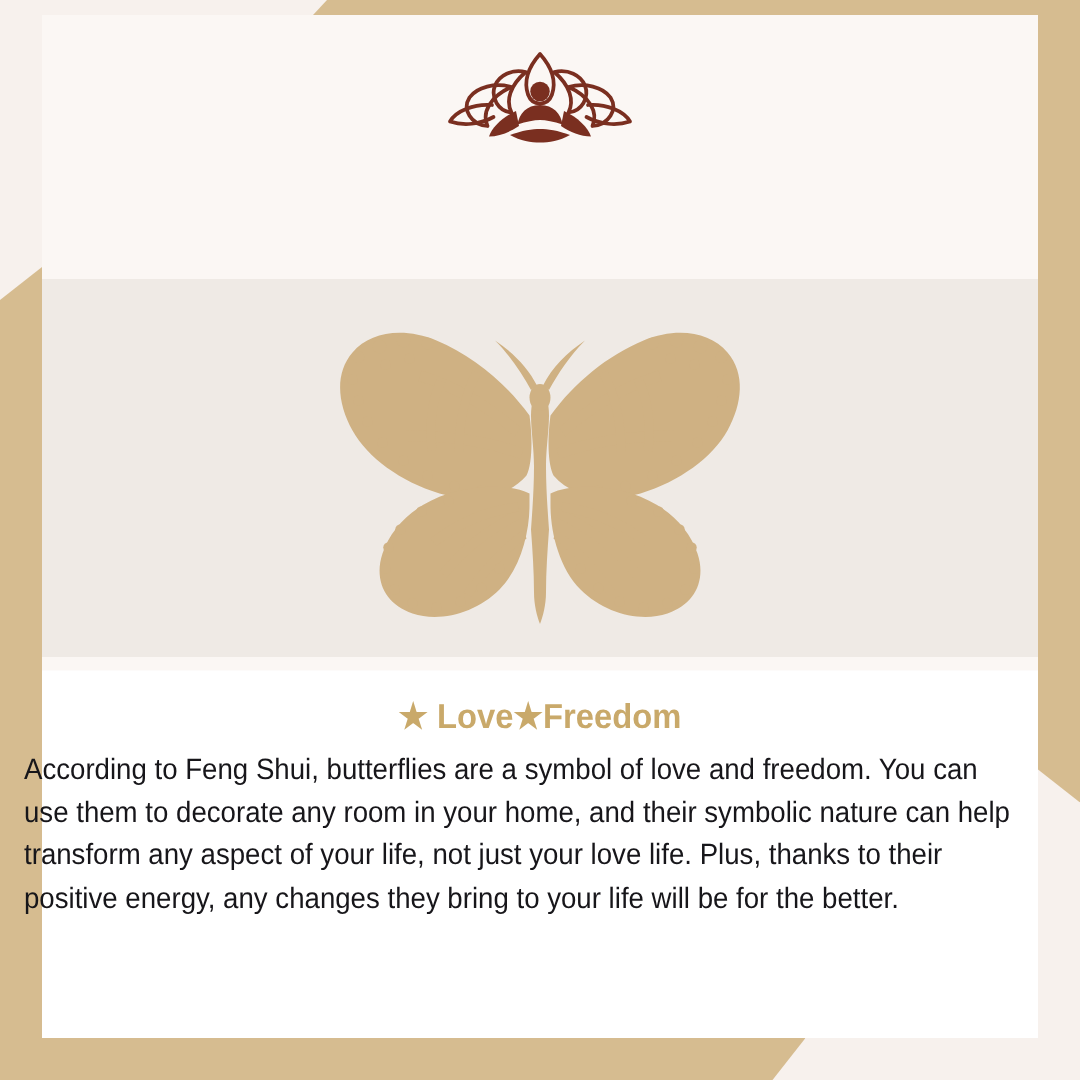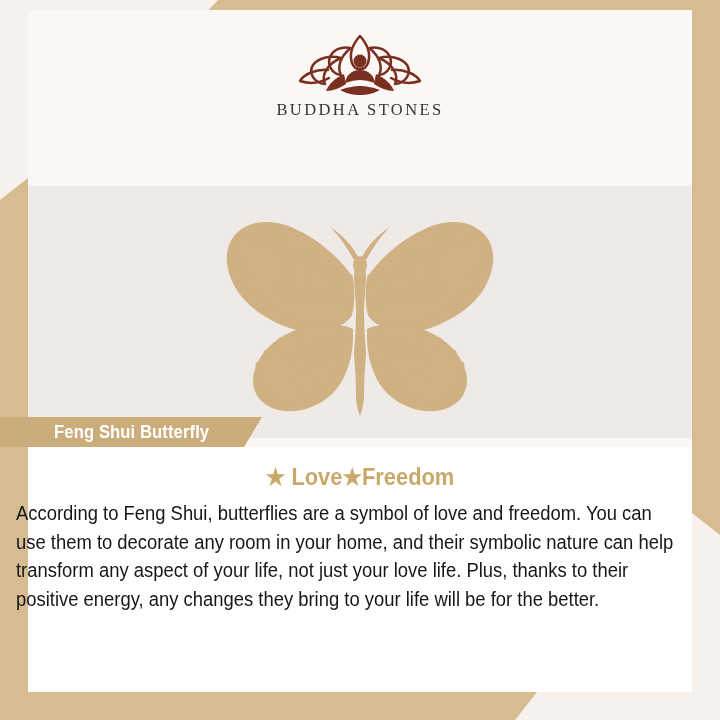--- a/index.html
+++ b/index.html
@@ -126,21 +126,20 @@
           <path d="M214 84 C238 82 262 92 270 106 C252 112 230 110 212 100"></path>
         </g>
         <g fill="#7a2f20">
           <circle cx="150" cy="66" r="13"></circle>
           <path d="M150 84 C132 84 122 96 120 110 C132 106 142 104 150 104 C158 104 168 106 180 110 C178 96 168 84 150 84 Z"></path>
           <path d="M118 92 C100 100 86 114 82 126 C96 126 110 120 122 112 Z"></path>
           <path d="M182 92 C200 100 214 114 218 126 C204 126 190 120 178 112 Z"></path>
           <path d="M110 124 C126 118 140 116 150 116 C160 116 174 118 190 124 C176 132 162 134 150 134 C138 134 124 132 110 124 Z"></path>
         </g>
       </svg>
-      <div id="logo-wordmark">BUDDHA STONES</div>
     </div>
 
 
     <div id="butterfly-panel">
       <svg id="butterfly-svg" viewBox="0 0 330 215">
         <g fill="#cfb183">
 
           <path d="M165 52 c-4 4 -6 12 -6 20 c0 10 2 22 2 34 c0 14 -1 28 -2 42 c1 14 2 28 2 42 c0 8 2 16 4 21 c2 -5 4 -13 4 -21 c0 -14 1 -28 2 -42 c-1 -14 -2 -28 -2 -42 c0 -12 2 -24 2 -34 c0 -8 -2 -16 -6 -20 z"></path>
           <ellipse cx="165" cy="60" rx="7" ry="9"></ellipse>
 
@@ -231,23 +230,20 @@
             <circle cx="204" cy="187" r="3.5"></circle>
               <circle cx="192" cy="174" r="3.5"></circle>
             <circle cx="258" cy="148" r="3.5"></circle>
               <circle cx="244" cy="136" r="3.5"></circle>
             <circle cx="226" cy="129" r="3.5"></circle>
           </g>
         </g>
       </svg>
     </div>
 
-    <div id="tag-banner">
-      <span id="tag-label">Feng Shui Butterfly</span>
-    </div>
 
     <div id="text-panel">
       <p id="subheading">★ Love★Freedom</p>
       <p id="body-copy">According to Feng Shui, butterflies are a symbol of love and freedom. You can use them to decorate any room in your home, and their symbolic nature can help transform any aspect of your life, not just your love life. Plus, thanks to their positive energy, any changes they bring to your life will be for the better.</p>
     </div>
 
   </div>
 </div>
 
 </body></html>

